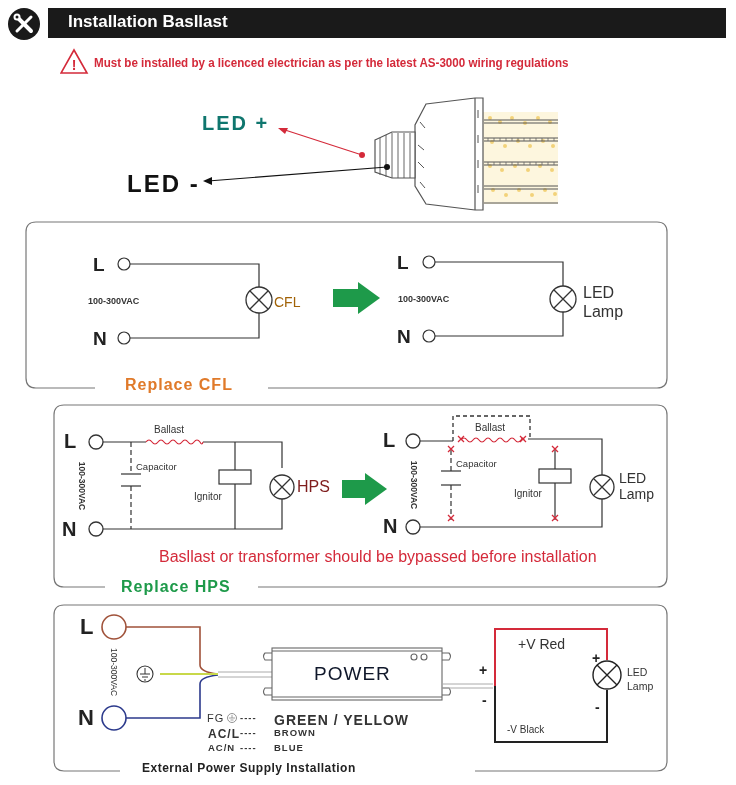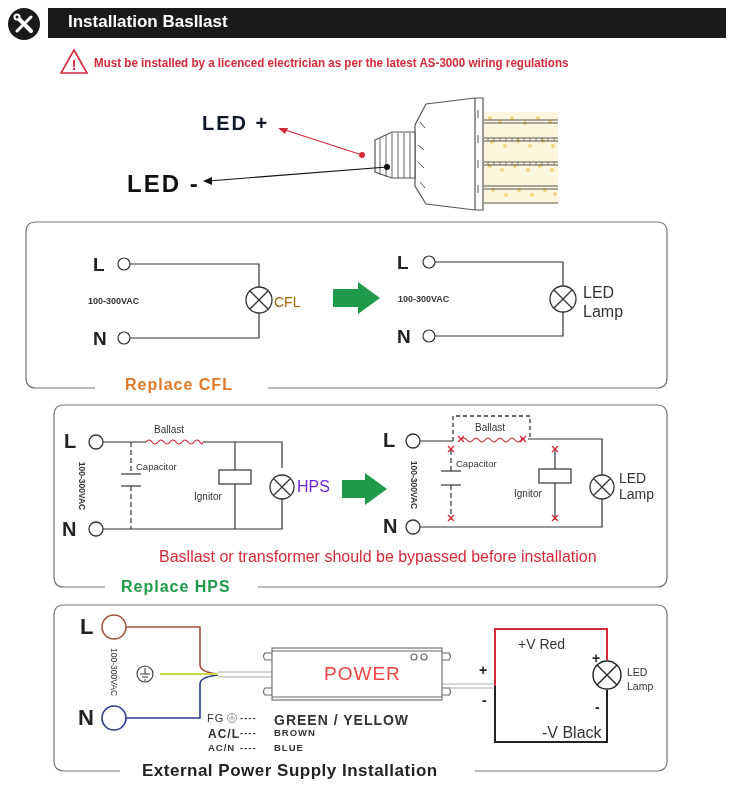--- a/index.html
+++ b/index.html
@@ -229,70 +229,70 @@
       <circle cx="607" cy="675" r="14" fill="#fff" stroke="#222" stroke-width="1.4"></circle>
       <path d="M597 665 L617 685 M617 665 L597 685" stroke="#222" stroke-width="1.4"></path>
     </g>
     <g>
       <circle cx="232" cy="718" r="4.5" fill="#fff" stroke="#888" stroke-width="0.9"></circle>
       <path d="M232 715 L232 718 M229 718 L235 718 M230.5 720 L233.5 720" stroke="#888" stroke-width="0.8"></path>
     </g>
   </g>
 </svg>
 
-<div class="abs label" style="left:202px;top:112px;font-size:20px;font-weight:bold;color:#0f172a;letter-spacing:2px">LED +</div>
+<div class="abs label" style="left:202px;top:112px;font-size:20px;font-weight:bold;color:#0f766e;letter-spacing:2px">LED +</div>
 <div class="abs label" style="left:127px;top:170px;font-size:24px;font-weight:bold;color:#111;letter-spacing:2px">LED -</div>
 
 <div class="abs label" style="left:93px;top:254px;font-size:19px;font-weight:bold;color:#222">L</div>
 <div class="abs label" style="left:93px;top:328px;font-size:19px;font-weight:bold;color:#222">N</div>
 <div class="abs label" style="left:88px;top:296px;font-size:9px;font-weight:bold;color:#333">100-300VAC</div>
 <div class="abs label" style="left:274px;top:294px;font-size:14px;color:#a16207">CFL</div>
 <div class="abs label" style="left:397px;top:252px;font-size:19px;font-weight:bold;color:#222">L</div>
 <div class="abs label" style="left:397px;top:326px;font-size:19px;font-weight:bold;color:#222">N</div>
 <div class="abs label" style="left:398px;top:294px;font-size:9px;font-weight:bold;color:#333">100-300VAC</div>
 <div class="abs label" style="left:583px;top:284px;font-size:16px;color:#333">LED</div>
 <div class="abs label" style="left:583px;top:303px;font-size:16px;color:#333">Lamp</div>
 <div class="abs label panel-title" style="left:117px;top:376px;color:#e07a2a">Replace CFL</div>
 
 <div class="abs label" style="left:64px;top:430px;font-size:20px;font-weight:bold;color:#222">L</div>
 <div class="abs label" style="left:62px;top:518px;font-size:20px;font-weight:bold;color:#222">N</div>
 <div class="abs label" style="left:82px;top:486px;font-size:8.5px;font-weight:bold;color:#333;transform:translate(-50%,-50%) rotate(90deg);transform-origin:center">100-300VAC</div>
 <div class="abs label" style="left:154px;top:424px;font-size:10px;color:#333">Ballast</div>
 <div class="abs label" style="left:136px;top:461px;font-size:9.5px;color:#333">Capacitor</div>
 <div class="abs label" style="left:194px;top:491px;font-size:10px;color:#333">Ignitor</div>
-<div class="abs label" style="left:297px;top:478px;font-size:16px;color:#6d28d9">HPS</div>
+<div class="abs label" style="left:297px;top:478px;font-size:16px;color:#7f1d1d">HPS</div>
 <div class="abs label" style="left:383px;top:429px;font-size:20px;font-weight:bold;color:#222">L</div>
 <div class="abs label" style="left:383px;top:515px;font-size:20px;font-weight:bold;color:#222">N</div>
 <div class="abs label" style="left:414px;top:485px;font-size:8.5px;font-weight:bold;color:#333;transform:translate(-50%,-50%) rotate(90deg);transform-origin:center">100-300VAC</div>
 <div class="abs label" style="left:475px;top:422px;font-size:10px;color:#333">Ballast</div>
 <div class="abs label" style="left:456px;top:458px;font-size:9.5px;color:#333">Capacitor</div>
 <div class="abs label" style="left:514px;top:488px;font-size:10px;color:#333">Ignitor</div>
 <div class="abs label" style="left:619px;top:470px;font-size:14px;color:#333">LED</div>
 <div class="abs label" style="left:619px;top:486px;font-size:14px;color:#333">Lamp</div>
 <div class="abs label" style="left:159px;top:548px;font-size:16px;color:#d42a3a">Basllast or transformer should be bypassed before installation</div>
 <div class="abs label panel-title" style="left:113px;top:578px;color:#1e9a4a">Replace HPS</div>
 
 <div class="abs label" style="left:80px;top:614px;font-size:22px;font-weight:bold;color:#222">L</div>
 <div class="abs label" style="left:78px;top:705px;font-size:22px;font-weight:bold;color:#222">N</div>
 <div class="abs label" style="left:114px;top:672px;font-size:8.5px;color:#333;transform:translate(-50%,-50%) rotate(90deg);transform-origin:center">100-300VAC</div>
-<div class="abs label" style="left:324px;top:663px;font-size:19px;color:#ef4444;letter-spacing:1px">POWER</div>
+<div class="abs label" style="left:314px;top:663px;font-size:19px;color:#0f172a;letter-spacing:1px">POWER</div>
 <div class="abs label" style="left:479px;top:662px;font-size:14px;font-weight:bold;color:#222">+</div>
 <div class="abs label" style="left:482px;top:692px;font-size:14px;font-weight:bold;color:#222">-</div>
 <div class="abs label" style="left:518px;top:636px;font-size:14px;color:#333">+V  Red</div>
-<div class="abs label" style="left:542px;top:724px;font-size:16px;color:#333">-V  Black</div>
+<div class="abs label" style="left:507px;top:724px;font-size:10px;color:#333">-V  Black</div>
 <div class="abs label" style="left:592px;top:650px;font-size:14px;font-weight:bold;color:#222">+</div>
 <div class="abs label" style="left:595px;top:699px;font-size:14px;font-weight:bold;color:#222">-</div>
 <div class="abs label" style="left:627px;top:666px;font-size:10.5px;color:#333">LED</div>
 <div class="abs label" style="left:627px;top:680px;font-size:10.5px;color:#333">Lamp</div>
 
 <div>
   <div class="abs label" style="left:207px;top:712px;font-size:11px;font-weight:normal;color:#333;letter-spacing:1px">FG</div>
   <div class="abs label" style="left:240px;top:712px;font-size:9.5px;font-weight:bold;color:#333;letter-spacing:1px">----</div>
   <div class="abs label" style="left:274px;top:712px;font-size:14px;font-weight:bold;color:#333;letter-spacing:1px">GREEN / YELLOW</div>
   <div class="abs label" style="left:208px;top:727px;font-size:12px;font-weight:bold;color:#333;letter-spacing:1px">AC/L</div>
   <div class="abs label" style="left:240px;top:727px;font-size:9.5px;font-weight:bold;color:#333;letter-spacing:1px">----</div>
   <div class="abs label" style="left:274px;top:727px;font-size:9.5px;font-weight:bold;color:#333;letter-spacing:1px">BROWN</div>
   <div class="abs label" style="left:208px;top:742px;font-size:9.5px;font-weight:bold;color:#333;letter-spacing:1px">AC/N</div>
   <div class="abs label" style="left:240px;top:742px;font-size:9.5px;font-weight:bold;color:#333;letter-spacing:1px">----</div>
   <div class="abs label" style="left:274px;top:742px;font-size:9.5px;font-weight:bold;color:#333;letter-spacing:1px">BLUE</div>
 </div>
 
-<div class="abs label panel-title" style="left:134px;top:761px;color:#222;font-size:17px;letter-spacing:0.5px">External Power Supply Installation</div>
+<div class="abs label panel-title" style="left:134px;top:761px;color:#222;font-size:12px;letter-spacing:0.5px">External Power Supply Installation</div>
 
 </body></html>

